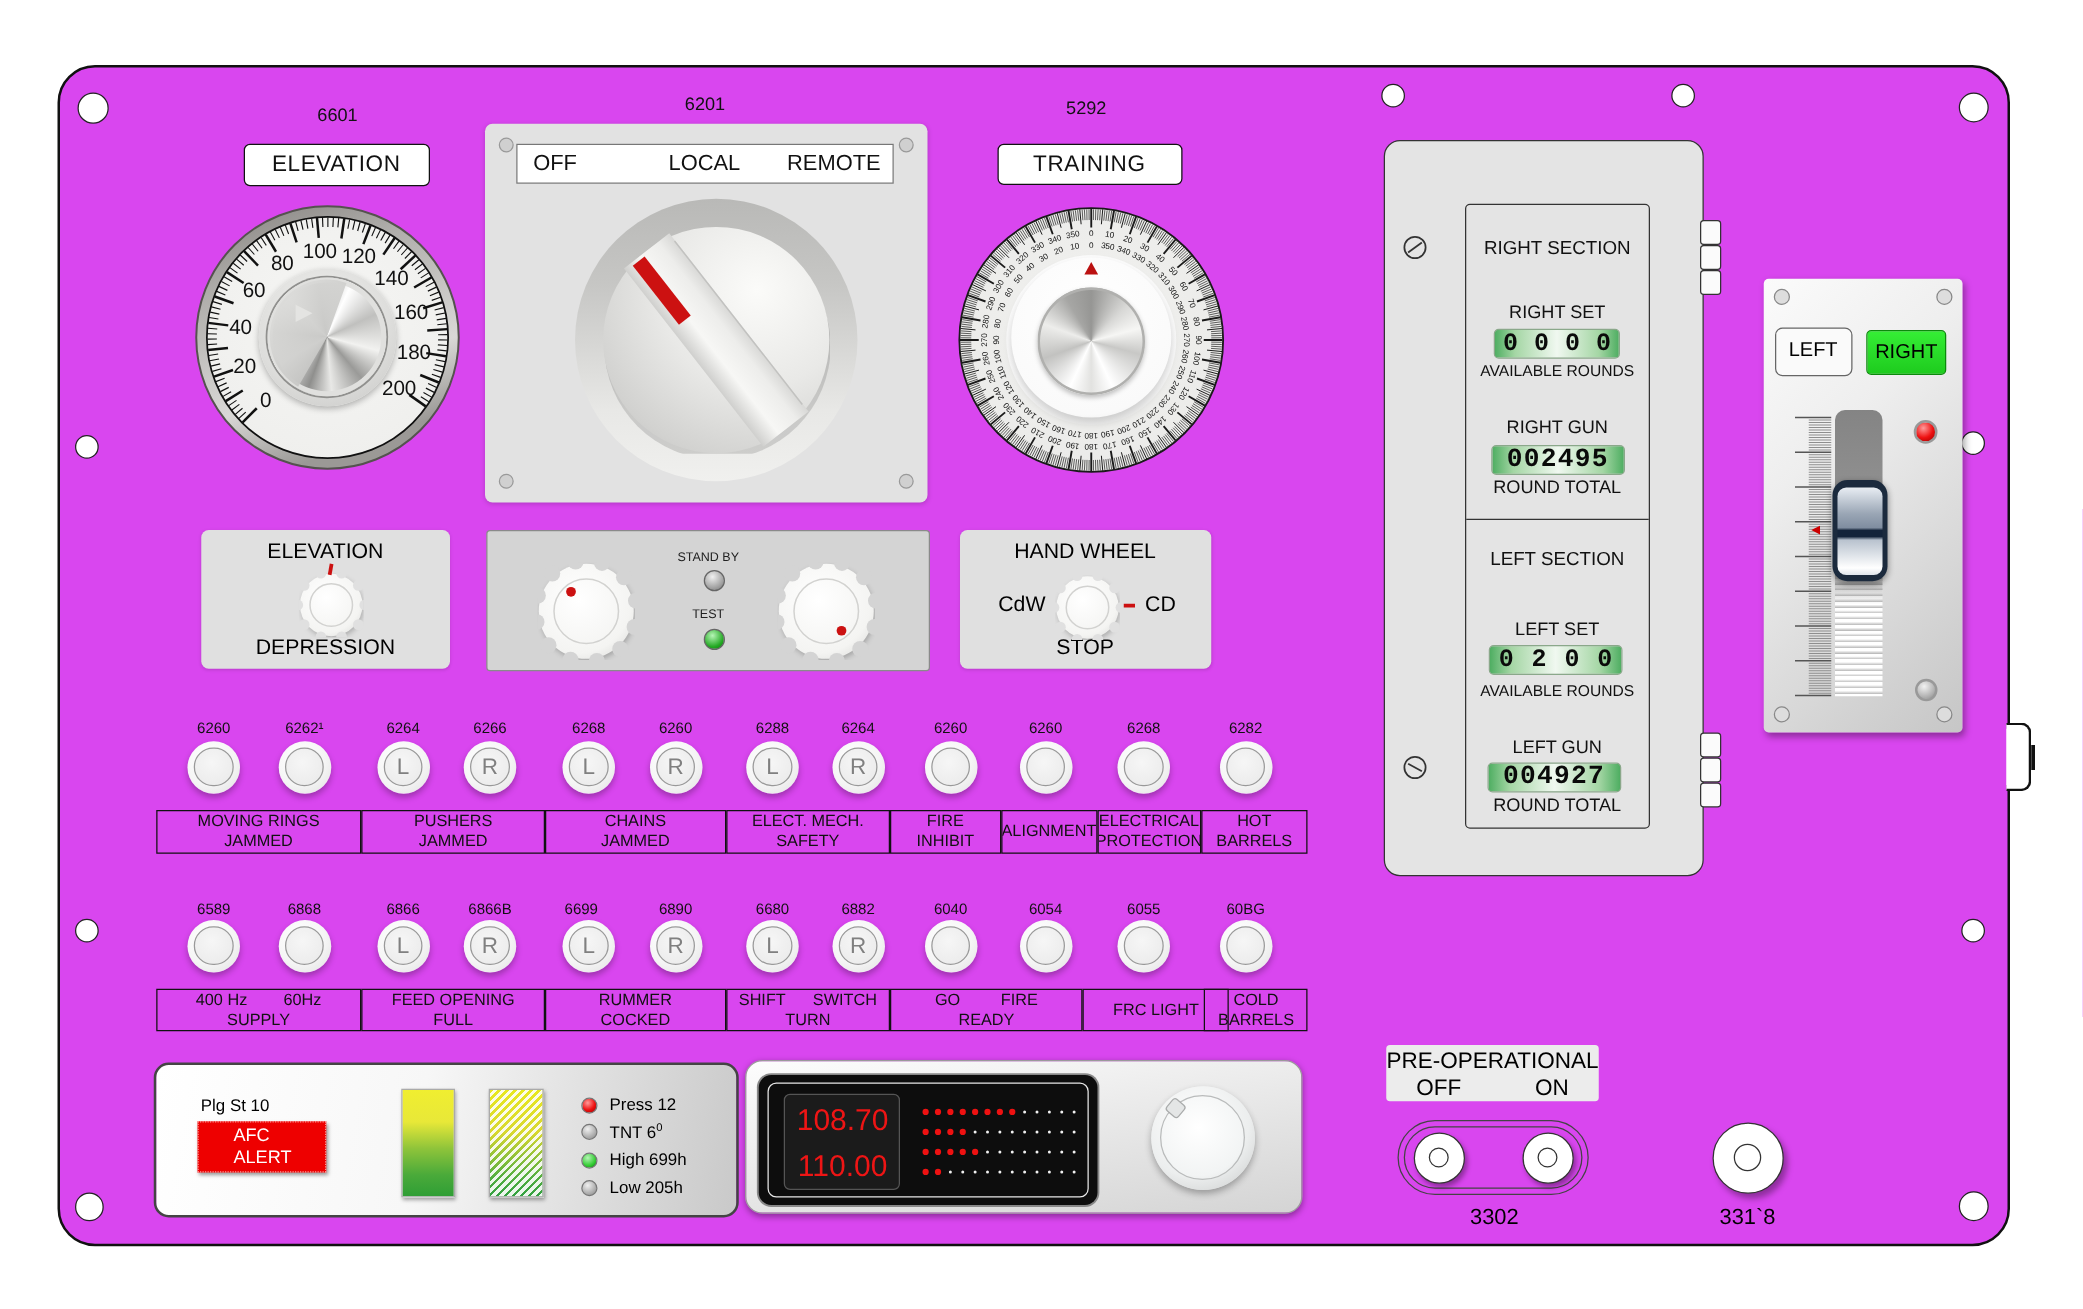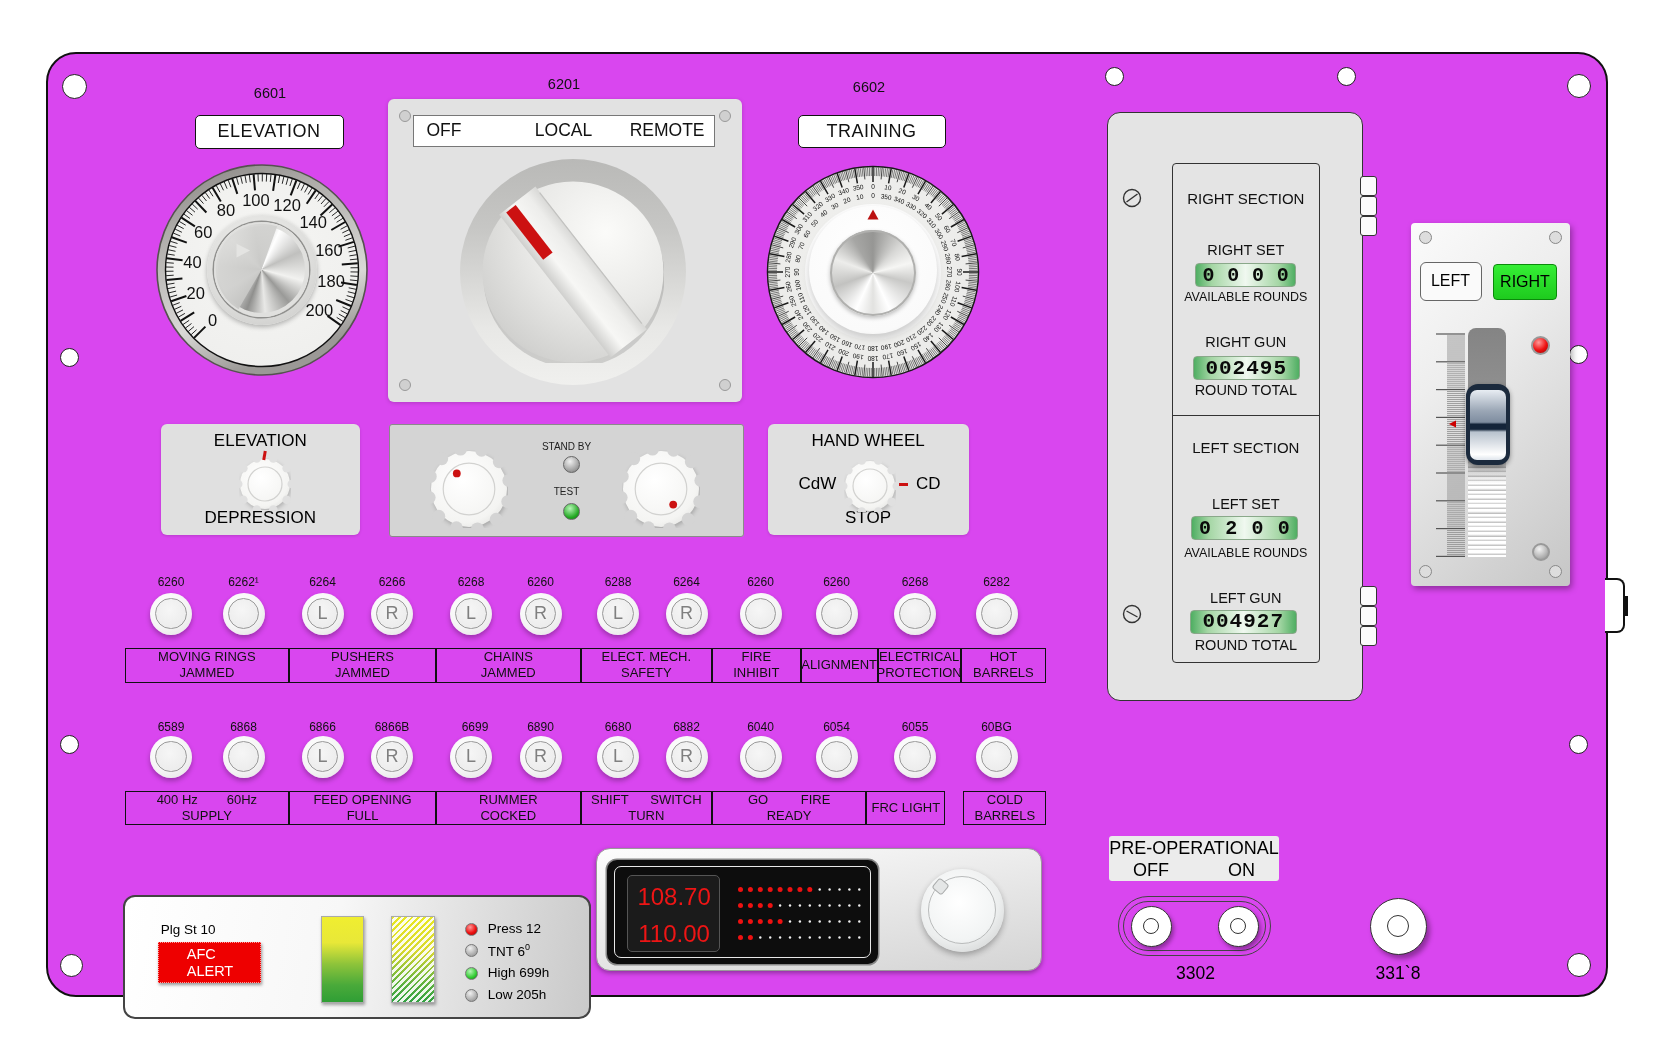--- a/index.html
+++ b/index.html
@@ -40,21 +40,21 @@
   <div class="hole" style="left:12px;top:681px;width:19px;height:19px;"></div>
   <div class="hole" style="left:12px;top:900px;width:23px;height:23px;"></div>
   <div class="hole" style="left:1521px;top:291px;width:19px;height:19px;"></div>
   <div class="hole" style="left:1521px;top:681px;width:19px;height:19px;"></div>
   <div class="hole" style="left:1518.5px;top:899px;width:24px;height:24px;"></div>
   <div class="hole" style="left:1057px;top:13px;width:19px;height:19px;"></div>
   <div class="hole" style="left:1289px;top:13px;width:19px;height:19px;"></div>
 
   <div class="numlbl" style="left:152px;top:31px;width:140px;">6601</div>
   <div class="numlbl" style="left:446px;top:22px;width:140px;">6201</div>
-  <div class="numlbl" style="left:751px;top:25px;width:140px;">6602</div>
+  <div class="numlbl" style="left:751px;top:25px;width:140px;">5292</div>
 
   <div class="titlebox" style="left:146.5px;top:60.5px;width:149px;height:34px;">ELEVATION</div>
   <div class="titlebox" style="left:749.5px;top:60.5px;width:148px;height:33px;">TRAINING</div>
 
   <div class="abs" style="left:102.5px;top:104.5px;width:222px;height:222px;"><svg width="222" height="222" viewBox="0 0 222 222">
         <defs>
           <linearGradient id="ering" x1="0" y1="0" x2="0.35" y2="1">
             <stop offset="0" stop-color="#83807d"></stop>
             <stop offset="0.3" stop-color="#aeaca9"></stop>
             <stop offset="0.75" stop-color="#d9d8d6"></stop>
@@ -876,21 +876,21 @@
       <div class="inner"></div>
     </div>
     <div class="numsm" style="left:239.5px;top:666px;width:70px;text-align:center;">6866</div>
     <div class="btn-ind" style="left:253.5px;top:681.5px;width:42px;height:42px;">
       <div class="inner">L</div>
     </div>
     <div class="numsm" style="left:309px;top:666px;width:70px;">6866B</div>
     <div class="btn-ind" style="left:323px;top:681.5px;width:42px;height:42px;">
       <div class="inner">R</div>
     </div>
-    <div class="numsm" style="left:392px;top:666px;width:70px;">6699</div>
+    <div class="numsm" style="left:382px;top:666px;width:70px;">6699</div>
     <div class="btn-ind" style="left:402px;top:681.5px;width:42px;height:42px;">
       <div class="inner">L</div>
     </div>
     <div class="numsm" style="left:457.5px;top:666px;width:70px;">6890</div>
     <div class="btn-ind" style="left:471.5px;top:681.5px;width:42px;height:42px;">
       <div class="inner">R</div>
     </div>
     <div class="numsm" style="left:535px;top:666px;width:70px;">6680</div>
     <div class="btn-ind" style="left:549px;top:681.5px;width:42px;height:42px;">
       <div class="inner">L</div>
@@ -913,21 +913,21 @@
     </div>
     <div class="numsm" style="left:913.5px;top:666px;width:70px;">60BG</div>
     <div class="btn-ind" style="left:927.5px;top:681.5px;width:42px;height:42px;">
       <div class="inner"></div>
     </div>
   <div class="lblbox" style="left:76.6px;top:736.9px;width:164.5px;height:34.5px;">400 Hz&nbsp;&nbsp;&nbsp;&nbsp;&nbsp;&nbsp;&nbsp;&nbsp;60Hz<br>SUPPLY</div>
     <div class="lblbox" style="left:241.1px;top:736.9px;width:146.9px;height:34.5px;">FEED OPENING<br>FULL</div>
     <div class="lblbox" style="left:388px;top:736.9px;width:144.60000000000002px;height:34.5px;">RUMMER<br>COCKED</div>
     <div class="lblbox" style="left:532.6px;top:736.9px;width:131.39999999999998px;height:34.5px;">SHIFT&nbsp;&nbsp;&nbsp;&nbsp;&nbsp;&nbsp;SWITCH<br>TURN</div>
     <div class="lblbox" style="left:664px;top:736.9px;width:154.29999999999995px;height:34.5px;">GO&nbsp;&nbsp;&nbsp;&nbsp;&nbsp;&nbsp;&nbsp;&nbsp;&nbsp;FIRE<br>READY</div>
-    <div class="lblbox" style="left:818.3px;top:736.9px;width:79px;height:34.5px;">FRC LIGHT</div>
+    <div class="lblbox" style="left:818.3px;top:736.9px;width:117px;height:34.5px;">FRC LIGHT</div>
     <div class="lblbox" style="left:915.4px;top:736.9px;width:82.89999999999998px;height:34.5px;">COLD<br>BARRELS</div>
 
   <div class="subpanel" style="left:1058.5px;top:57.5px;width:256px;height:589px;background:#e4e4e4;border:1.7px solid #333;border-radius:13px;">
     <svg class="abs" style="left:14px;top:75px;" width="20" height="20" viewBox="0 0 20 20">
       <circle cx="10" cy="10" r="8.5" fill="none" stroke="#333" stroke-width="1.4"></circle>
       <line x1="4.5" y1="14" x2="15.5" y2="6" stroke="#333" stroke-width="1.4"></line>
     </svg>
     <svg class="abs" style="left:14px;top:491px;" width="20" height="20" viewBox="0 0 20 20">
       <circle cx="10" cy="10" r="8.5" fill="none" stroke="#333" stroke-width="1.4"></circle>
       <line x1="4.5" y1="7" x2="15.5" y2="13" stroke="#333" stroke-width="1.4"></line>
@@ -1101,21 +1101,21 @@
       repeating-linear-gradient(180deg, #ffffff 0px, #ffffff 2.2px, #bdbdbd 4.6px);"></div>
     <div class="abs" style="left:55px;top:161.7px;width:44px;height:81px;border-radius:12px;background:#1b2a3d;
       box-shadow:0 2px 5px rgba(0,0,0,0.4);">
       <div style="position:absolute;left:4px;top:6px;right:4px;bottom:5px;border-radius:7px;
         background:linear-gradient(180deg,#e8edf3 0%,#9aa6b5 30%,#7f8da0 46%,#14243a 49%,#14243a 56%,#b8c2ce 60%,#ffffff 92%,#dfe5ec 100%);"></div>
     </div>
     <div class="led" style="left:120.6px;top:113.4px;width:19px;height:19px;background:radial-gradient(circle at 38% 30%, #ff9a9a, #ee1111 55%, #990000);border:2px solid #999;"></div>
     <div class="led" style="left:121px;top:320px;width:18px;height:18px;background:radial-gradient(circle at 38% 30%, #f2f2f2, #b5b5b5 60%, #8a8a8a);border:2px solid #999;"></div>
   </div>
 
-  <div class="subpanel" style="left:74.7px;top:795.8px;width:468px;height:124px;border:2px solid #444;border-radius:12px;background:linear-gradient(100deg,#ffffff 0%,#f7f7f7 45%,#c9c9c9 100%);margin-top:45px;">
+  <div class="subpanel" style="left:74.7px;top:795.8px;width:468px;height:124px;border:2px solid #444;border-radius:12px;background:linear-gradient(100deg,#ffffff 0%,#f7f7f7 45%,#c9c9c9 100%);">
     <div class="nw" style="position:absolute;left:36px;top:25px;font-size:13.5px;">Plg St 10</div>
     <div style="position:absolute;left:33.8px;top:45.6px;width:103px;height:41px;background:#ee0000;border:1px dotted #ff9999;
       display:flex;flex-direction:column;align-items:center;justify-content:center;color:#fff;font-size:14.5px;line-height:17px;
       box-shadow:1px 2px 3px rgba(0,0,0,0.4);">AFC<br>ALERT</div>
     <div style="position:absolute;left:196.2px;top:19.1px;width:43.6px;height:87px;border:1px solid #aaa;
       background:linear-gradient(180deg,#f0ee30 0%,#e8e838 30%,#8fc43a 55%,#4aaa3a 80%,#2f9e35 100%);box-shadow:1px 2px 3px rgba(0,0,0,0.35);"></div>
     <div style="position:absolute;left:266.2px;top:19.1px;width:44px;height:87px;border:1px solid #aaa;background:
       repeating-linear-gradient(135deg, rgba(255,255,255,0) 0 2px, rgba(255,255,255,0.9) 2px 4.5px),
       linear-gradient(180deg,#e8e820 0%,#d8d830 40%,#5ab040 80%,#30a040 100%);box-shadow:1px 2px 3px rgba(0,0,0,0.35);"></div>
     <div class="led" style="left:340px;top:26px;width:13px;height:13px;background:radial-gradient(circle at 38% 30%, #ff9a9a, #ee1111 55%, #990000);border:1.5px solid #777;"></div>

